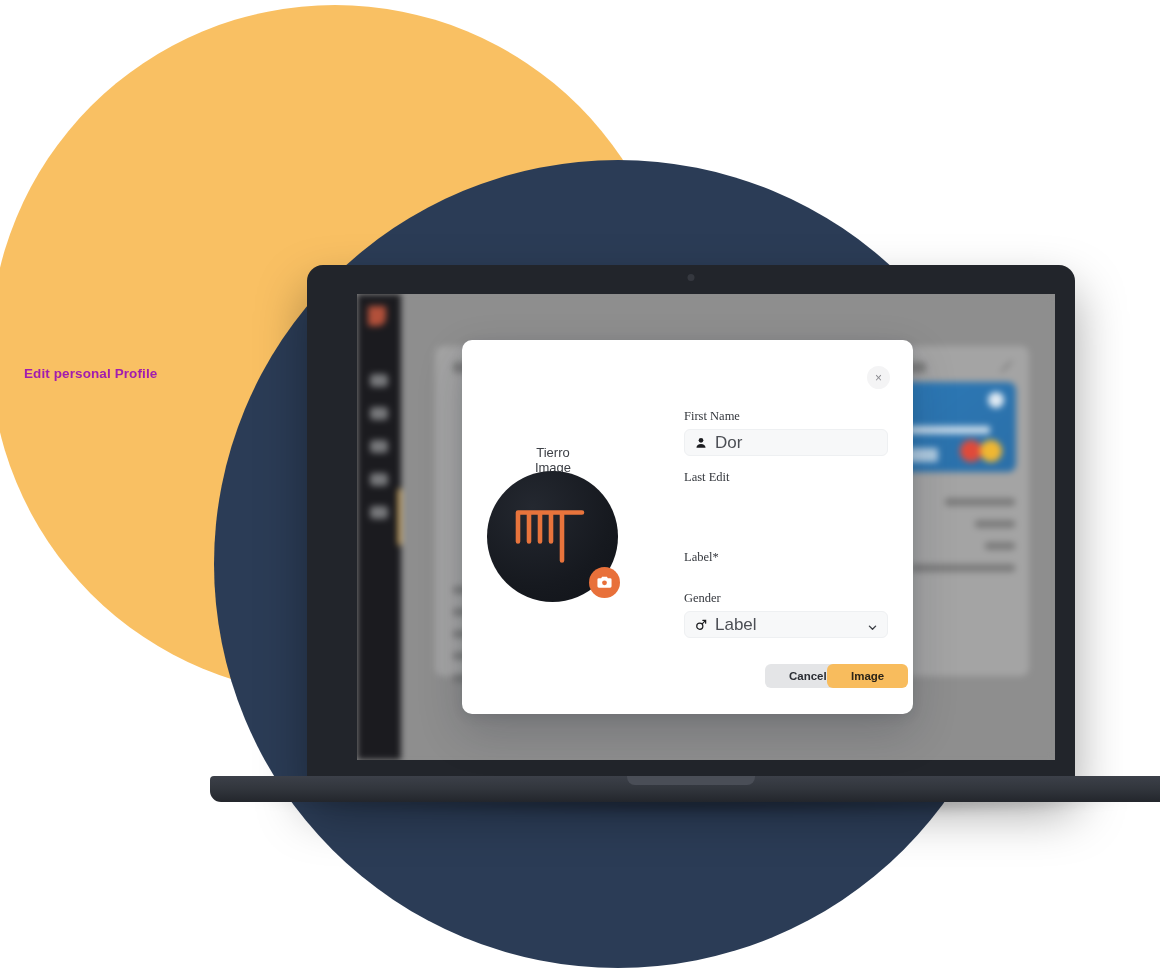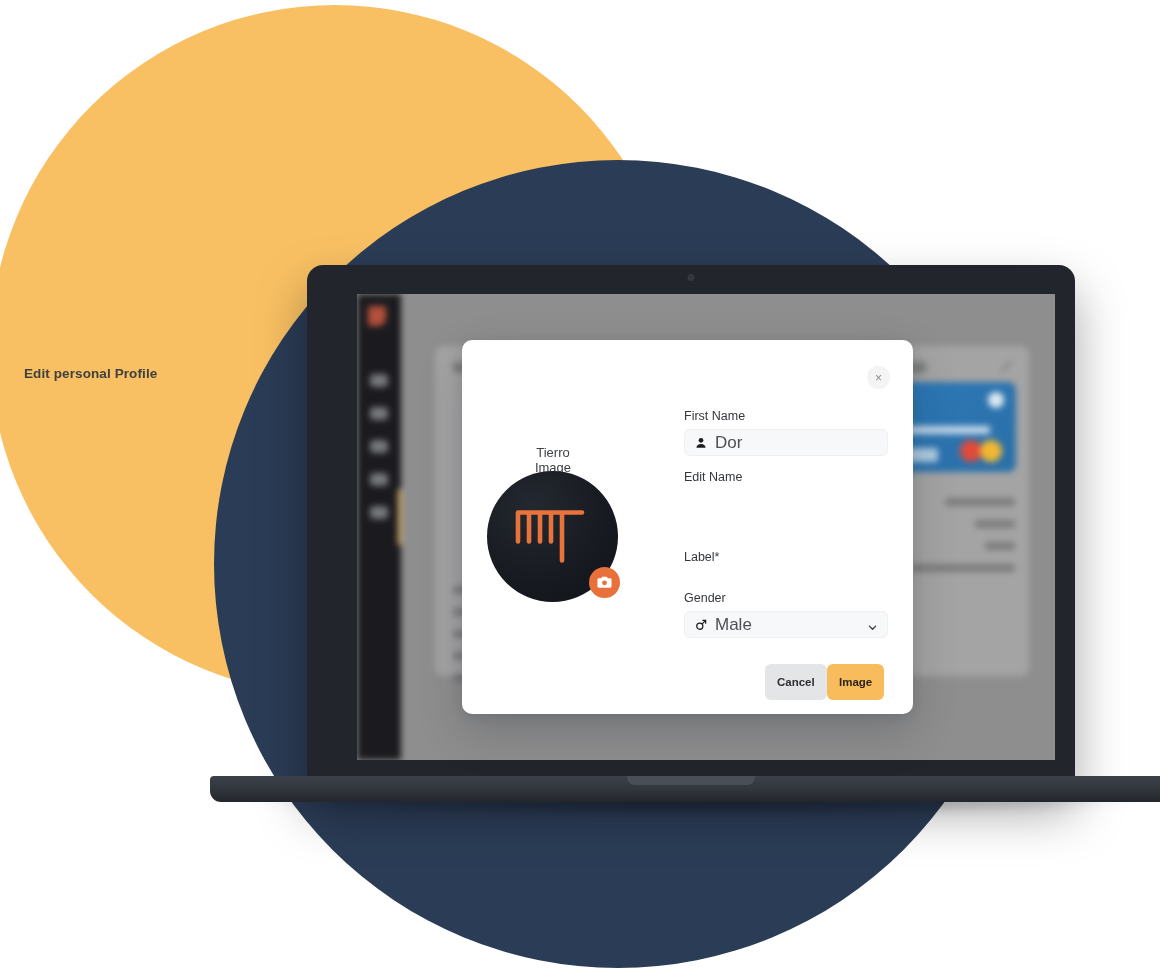--- a/index.html
+++ b/index.html
@@ -143,21 +143,21 @@
 
   
   .modal{
     position:absolute;left:462px;top:340px;width:451px;height:374px;
     background:#ffffff;border-radius:10px;
     box-shadow:0 18px 46px rgba(20,25,40,.20), 0 3px 12px rgba(20,25,40,.10);
     overflow:hidden;
   }
   .modal-title{
     position:absolute;left:24px;top:366px;
-    font-size:13.5px;font-weight:bold;color:#404040;letter-spacing:.1px;
+    font-size:13.5px;font-weight:bold;color:#a21caf;letter-spacing:.1px;
   }
   .close-btn{
     position:absolute;left:867px;top:366px;width:23px;height:23px;
     border-radius:50%;background:#f4f4f5;border:none;padding:0;
     display:flex;align-items:center;justify-content:center;
     color:#8a8a90;font-size:12px;line-height:1;cursor:pointer;
     font-family:"Liberation Sans", sans-serif;
   }
 
   
@@ -173,42 +173,42 @@
   }
   .avatar svg{position:absolute;left:50%;top:50%;transform:translate(-50%,-52%);}
   .cam-badge{
     position:absolute;right:-2px;bottom:4px;width:31px;height:31px;border-radius:50%;
     background:#e8703a;display:flex;align-items:center;justify-content:center;
     border:none;padding:0;cursor:pointer;
   }
 
   
   .field-label{
-    position:absolute;left:684px;font-size:12.5px;color:#34373d;
+    position:absolute;left:684px;font-size:12.5px;color:#34373d;font-family:Liberation Serif, serif;
   }
   .field{
     position:absolute;left:684px;width:204px;height:27px;
     background:#f7f8f9;border:1px solid #eef0f2;border-radius:6px;
     display:flex;align-items:center;box-sizing:border-box;
   }
   .field .ic{
     width:13px;height:13px;margin-left:9px;margin-right:8px;
     display:flex;align-items:center;justify-content:center;flex:0 0 auto;color:#1c1d20;
   }
   .field .val{
     font-size:17px;color:#4c4f55;flex:1 1 auto;
     font-family:"Liberation Sans", sans-serif;
   }
   .field .chev{
     margin-right:9px;width:11px;height:11px;flex:0 0 auto;color:#3a3d43;
   }
 
   .btn{
-    position:absolute;height:36px;border:none;border-radius:6px;
-    font-size:11.5px;font-weight:bold;cursor:pointer;padding:0 12px;
+    position:absolute;height:24px;border:none;border-radius:6px;
+    font-size:11.5px;font-weight:bold;cursor:pointer;padding:0 24px;
     font-family:"Liberation Sans", sans-serif;
   }
   .btn-cancel{left:765px;top:664px;background:#e4e5e7;color:#2b2e34;}
   .btn-update{left:827px;top:664px;background:#f8bc5d;color:#2b2418;}
 </style>
 </head>
 <body>
 
 <div class="stage">
 
@@ -296,33 +296,33 @@
   <div class="field" style="top:429px">
     <span class="ic">
       <svg width="12" height="12" viewBox="0 0 16 16" fill="currentColor">
           <circle cx="8" cy="4.4" r="3.1"></circle>
           <path d="M1.9 14.4c0-3 2.7-5 6.1-5s6.1 2 6.1 5H1.9Z"></path>
         </svg>
     </span>
     <span class="val">Dor</span>
   </div>
 
-  <div class="field-label" style="top:470px">Edit Name</div>
+  <div class="field-label" style="top:470px">Last Edit</div>
 
   <div class="field-label" style="top:550px">Label*</div>
 
   <div class="field-label" style="top:591px">Gender</div>
   <div class="field" style="top:611px">
     <span class="ic">
       <svg width="12" height="12" viewBox="0 0 16 16" fill="none" stroke="currentColor" stroke-width="1.6" stroke-linecap="round">
           <circle cx="6.4" cy="9.6" r="4.1"></circle>
           <path d="M9.6 6.4 14.2 1.8M10.4 1.8h3.8v3.8"></path>
         </svg>
     </span>
-    <span class="val">Male</span>
+    <span class="val">Label</span>
     <span class="chev">
       <svg width="11" height="11" viewBox="0 0 16 16" fill="none" stroke="currentColor" stroke-width="2" stroke-linecap="round" stroke-linejoin="round">
           <path d="M3.5 6 8 10.4 12.5 6"></path>
         </svg>
     </span>
   </div>
 
   <button class="btn btn-cancel">Cancel</button>
   <button class="btn btn-update">Image</button>
 

